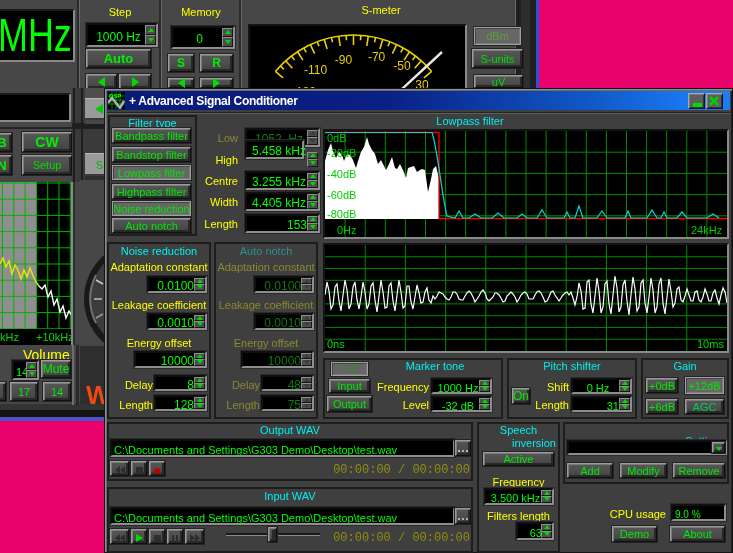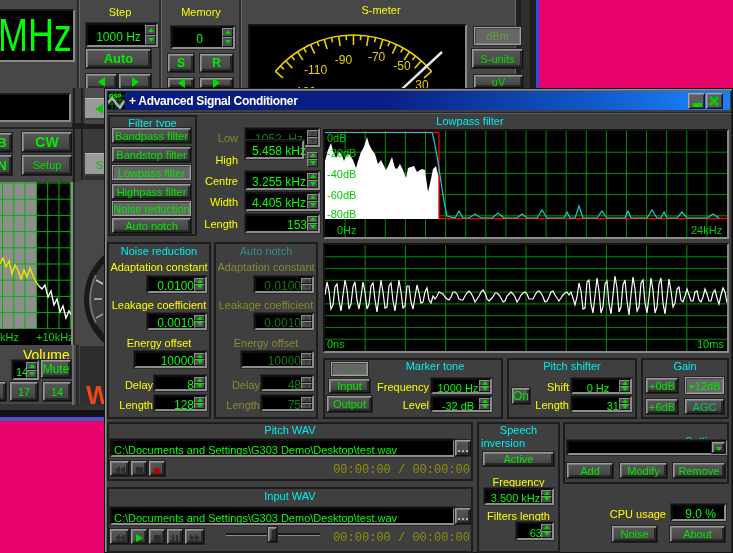--- a/index.html
+++ b/index.html
@@ -523,21 +523,21 @@
       <i style="border-top:4px solid #00d800;border-left:3px solid transparent;border-right:3px solid transparent;margin-top:0px"></i>
     </div>
   </div>
 <div class="panel" style="left:641px;top:358px;width:88px;height:61px;"></div>
 <div class="lb" style="left:645px;top:360px;color:#00f0f0;font-size:11px;font-weight:normal;width:80px;text-align:center;">Gain</div>
 <div class="br" style="left:646px;top:378px;width:32px;height:15px;font-size:11px;color:#00e800;font-weight:normal;">+0dB</div>
 <div class="bp" style="left:685px;top:377px;width:39px;height:17px;font-size:11px;color:#00e800;font-weight:normal;">+12dB</div>
 <div class="br" style="left:646px;top:399px;width:32px;height:15px;font-size:11px;color:#00e800;font-weight:normal;">+6dB</div>
 <div class="br" style="left:685px;top:399px;width:39px;height:15px;font-size:11px;color:#00cc55;font-weight:normal;">AGC</div>
 <div class="panel" style="left:107px;top:422px;width:366px;height:59px;"></div>
-<div class="lb" style="left:157px;top:424px;color:#00f0f0;font-size:11px;font-weight:normal;width:266px;text-align:center;">Pitch WAV</div>
+<div class="lb" style="left:157px;top:424px;color:#00f0f0;font-size:11px;font-weight:normal;width:266px;text-align:center;">Output WAV</div>
 <div class="fld" style="left:110px;top:439px;width:345px;height:18px">
     <div class="fldtxt" style="left:2px;top:2px;width:341px;height:14px;line-height:14px;color:#00ff00;font-size:11px;text-align:left;">C:\Documents and Settings\G303 Demo\Desktop\test.wav</div>
   </div>
 <div class="br" style="left:455px;top:440px;width:16px;height:16px;font-size:11px;color:#00ee00;font-weight:normal;">
     <i style="width:2px;height:2px;background:#b0b0b0;margin:6px 1px 0"></i>
     <i style="width:2px;height:2px;background:#b0b0b0;margin:6px 1px 0"></i>
     <i style="width:2px;height:2px;background:#b0b0b0;margin:6px 1px 0"></i>
   </div>
 <div class="br" style="left:110px;top:461px;width:19px;height:15px;font-size:11px;color:#00ee00;font-weight:normal;">
     <i style="border-right:5px solid #2e2e2e;border-top:4px solid transparent;border-bottom:4px solid transparent;margin:3px 0 0 1px"></i>
@@ -578,21 +578,21 @@
     <i style="border-left:5px solid #2e2e2e;border-top:4px solid transparent;border-bottom:4px solid transparent;margin:3px 0 0 0"></i>
     <i style="border-left:5px solid #2e2e2e;border-top:4px solid transparent;border-bottom:4px solid transparent;margin:3px 0 0 0"></i>
   </div>
 <div class="abs" style="left:226px;top:533px;width:94px;height:3px;background:#1a1a1a;border-bottom:1px solid #8a8a8a"></div>
 <div class="br" style="left:268px;top:527px;width:9px;height:15px;font-size:11px;color:#00ee00;font-weight:normal;">
     <i style="width:2px;height:9px;background:#2a2a2a"></i>
   </div>
 <div class="lb" style="left:330px;top:531px;color:#8f8f0c;font-size:12px;font-weight:normal;width:140px;text-align:right;font-family:'Liberation Mono',monospace">00:00:00 / 00:00:00</div>
 <div class="panel" style="left:477px;top:422px;width:83px;height:131px;"></div>
 <div class="lb" style="left:481px;top:424px;color:#00f0f0;font-size:11px;font-weight:normal;width:75px;text-align:center;">Speech</div>
-<div class="lb" style="left:481px;top:437px;color:#00f0f0;font-size:11px;font-weight:normal;width:75px;text-align:left;">inversion</div>
+<div class="lb" style="left:481px;top:437px;color:#00f0f0;font-size:11px;font-weight:normal;width:75px;text-align:right;">inversion</div>
 <div class="br" style="left:483px;top:452px;width:71px;height:14px;font-size:11px;color:#00e800;font-weight:normal;">Active</div>
 <div class="lb" style="left:481px;top:476px;color:#ffff00;font-size:11px;font-weight:normal;width:75px;text-align:center;">Frequency</div>
 <div class="fld" style="left:484px;top:488px;width:70px;height:17px">
     <div class="fldtxt" style="left:2px;top:2px;width:55px;height:13px;line-height:13px;color:#00ff00;font-size:11px;text-align:center;">3.500 kHz</div>
   </div>
 <div class="abs" style="left:541px;top:490px;width:11px;height:13px">
     <div class="spb" style="left:0;top:0;width:11px;height:6px">
       <i style="border-bottom:4px solid #00d800;border-left:3px solid transparent;border-right:3px solid transparent;margin-top:0px"></i>
     </div>
     <div class="spb" style="left:0;top:6px;width:11px;height:7px">
@@ -615,15 +615,15 @@
 <div class="lb" style="left:567px;top:424px;color:#00f0f0;font-size:11px;font-weight:normal;width:158px;text-align:right;margin-top:11px;">Settings</div>
 <div class="fld" style="left:567px;top:440px;width:160px;height:15px"></div>
 <div class="br" style="left:712px;top:442px;width:13px;height:11px;font-size:11px;color:#00ee00;font-weight:normal;">
     <i style="border-top:4px solid #00dd00;border-left:3px solid transparent;border-right:3px solid transparent;margin-top:3px"></i>
   </div>
 <div class="br" style="left:567px;top:463px;width:46px;height:15px;font-size:11px;color:#00e800;font-weight:normal;">Add</div>
 <div class="br" style="left:620px;top:463px;width:47px;height:15px;font-size:11px;color:#00e800;font-weight:normal;">Modify</div>
 <div class="br" style="left:673px;top:463px;width:52px;height:15px;font-size:11px;color:#00e800;font-weight:normal;">Remove</div>
 <div class="lb" style="left:600px;top:508px;color:#ffff00;font-size:11px;font-weight:normal;width:66px;text-align:right;">CPU usage</div>
 <div class="fld" style="left:671px;top:504px;width:55px;height:17px">
-    <div class="fldtxt" style="left:2px;top:2px;width:51px;height:13px;line-height:13px;color:#00ff00;font-size:12px;text-align:center">9.0 %</div>
-  </div>
-<div class="br" style="left:612px;top:526px;width:45px;height:16px;font-size:11px;color:#00e800;font-weight:normal;">Noise</div>
+    <div class="fldtxt" style="left:2px;top:2px;width:51px;height:13px;line-height:13px;color:#00ff00;font-size:10px;">9.0 %</div>
+  </div>
+<div class="br" style="left:612px;top:526px;width:45px;height:16px;font-size:11px;color:#00e800;font-weight:normal;">Demo</div>
 <div class="br" style="left:670px;top:526px;width:55px;height:16px;font-size:11px;color:#00e800;font-weight:normal;">About</div>
 </body></html>

